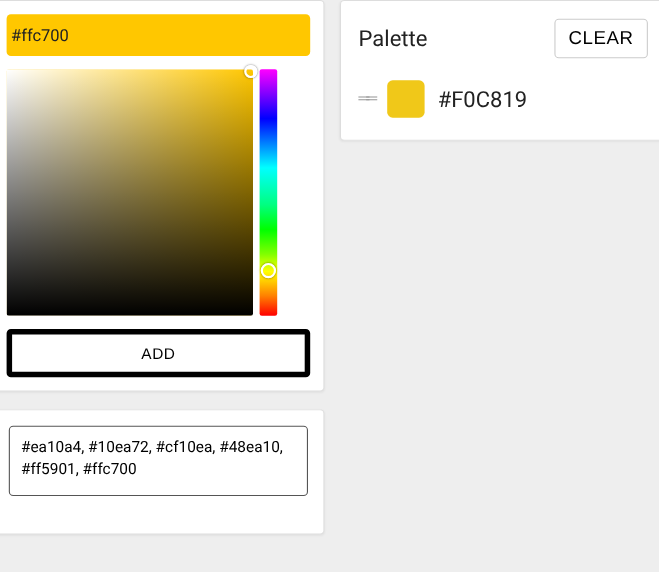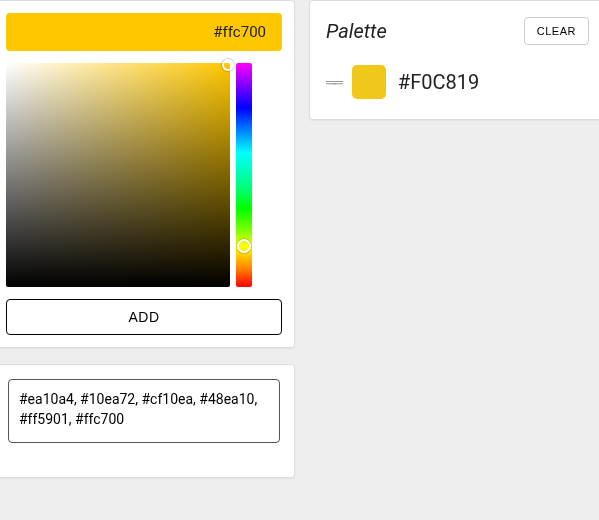--- a/index.html
+++ b/index.html
@@ -32,22 +32,22 @@
     .picker-card {
       padding: 12px;
       margin-left: -6px;
       border-top-left-radius: 0;
       border-bottom-left-radius: 0;
       border-left: none;
     }
     .hex-banner {
       background: #ffc700;
       color: #222;
-      text-align: right;
-      padding: 10px 16px;
+      text-align: left;
+      padding: 10px 4px;
       border-radius: 4px;
       font-size: 15px;
       margin-bottom: 12px;
     }
     .picker-area {
       display: flex;
       gap: 6px;
       margin-bottom: 12px;
     }
     .sv-panel {
@@ -95,42 +95,41 @@
       transform: translateX(-50%);
       width: 14px;
       height: 14px;
       border: 2px solid #fff;
       border-radius: 50%;
       box-shadow: 0 0 2px rgba(0,0,0,0.6);
       bottom: 34px;
     }
     .add-btn {
       width: 100%;
-      border: 1px solid #000000;
+      border: 5px solid #000000;
       background: #fff;
       padding: 9px 0;
       font-size: 14px;
       border-radius: 4px;
       cursor: pointer;
       letter-spacing: 0.5px;
     }
     
     .multi-card {
       padding: 14px;
       margin-left: -6px;
       border-top-left-radius: 0;
       border-left: none;
       padding-bottom: 30px;
     }
     .section-title {
       font-size: 20px;
       font-weight: 400;
       color: #222;
       margin-bottom: 18px;
-      font-style: italic;
     }
     .multi-textarea {
       width: 100%;
       height: 64px;
       border: 1px solid #555;
       border-radius: 4px;
       padding: 10px;
       font-size: 14px;
       font-family: inherit;
       resize: none;
@@ -147,21 +146,21 @@
     .palette-header {
       display: flex;
       align-items: center;
       justify-content: space-between;
       margin-bottom: 20px;
     }
     .clear-btn {
       border: 1px solid #ccc;
       background: #fff;
       padding: 7px 12px;
-      font-size: 11px;
+      font-size: 17px;
       border-radius: 4px;
       cursor: pointer;
       letter-spacing: 0.5px;
     }
     .palette-item {
       display: flex;
       align-items: center;
       gap: 12px;
     }
     .grip-icon {

